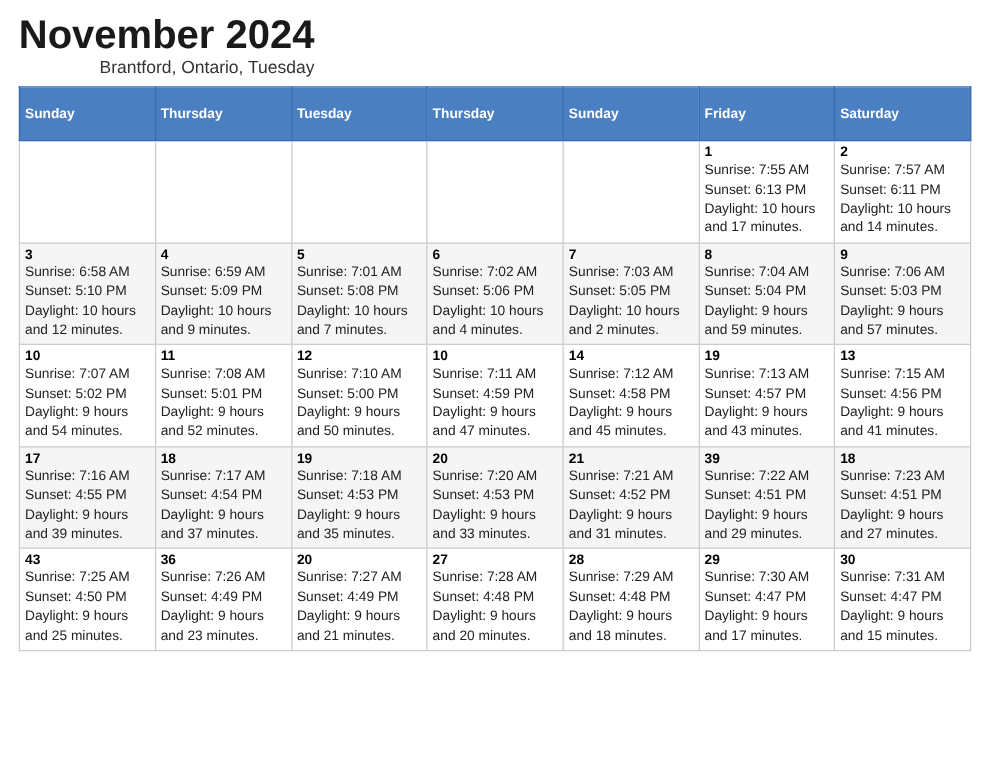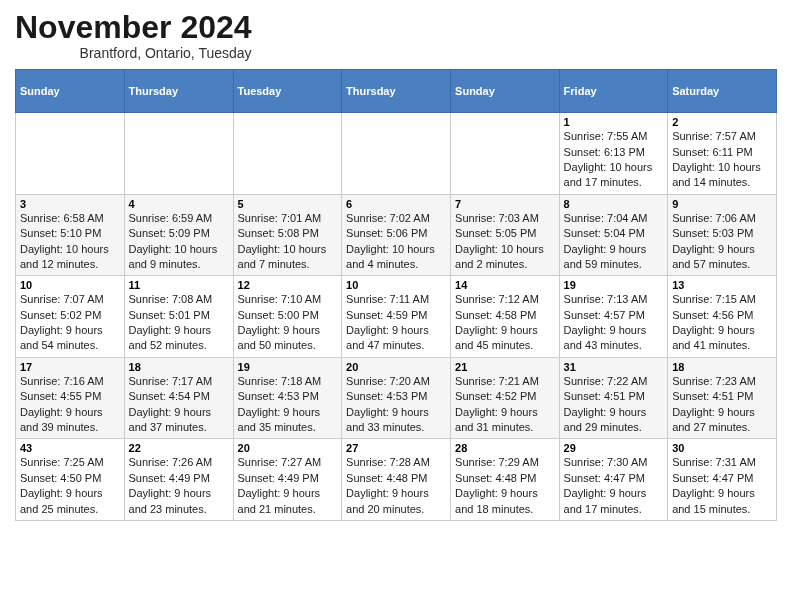--- a/index.html
+++ b/index.html
@@ -192,35 +192,35 @@
           </td>
           <td>
             <span class="day-num">20</span>
             <div class="day-info">Sunrise: 7:20 AM<br>Sunset: 4:53 PM<br>Daylight: 9 hours and 33 minutes.</div>
           </td>
           <td>
             <span class="day-num">21</span>
             <div class="day-info">Sunrise: 7:21 AM<br>Sunset: 4:52 PM<br>Daylight: 9 hours and 31 minutes.</div>
           </td>
           <td>
-            <span class="day-num">31</span>
+            <span class="day-num">39</span>
             <div class="day-info">Sunrise: 7:22 AM<br>Sunset: 4:51 PM<br>Daylight: 9 hours and 29 minutes.</div>
           </td>
           <td>
             <span class="day-num">18</span>
             <div class="day-info">Sunrise: 7:23 AM<br>Sunset: 4:51 PM<br>Daylight: 9 hours and 27 minutes.</div>
           </td>
         </tr>
         <tr>
           <td>
             <span class="day-num">43</span>
             <div class="day-info">Sunrise: 7:25 AM<br>Sunset: 4:50 PM<br>Daylight: 9 hours and 25 minutes.</div>
           </td>
           <td>
-            <span class="day-num">22</span>
+            <span class="day-num">36</span>
             <div class="day-info">Sunrise: 7:26 AM<br>Sunset: 4:49 PM<br>Daylight: 9 hours and 23 minutes.</div>
           </td>
           <td>
             <span class="day-num">20</span>
             <div class="day-info">Sunrise: 7:27 AM<br>Sunset: 4:49 PM<br>Daylight: 9 hours and 21 minutes.</div>
           </td>
           <td>
             <span class="day-num">27</span>
             <div class="day-info">Sunrise: 7:28 AM<br>Sunset: 4:48 PM<br>Daylight: 9 hours and 20 minutes.</div>
           </td>

